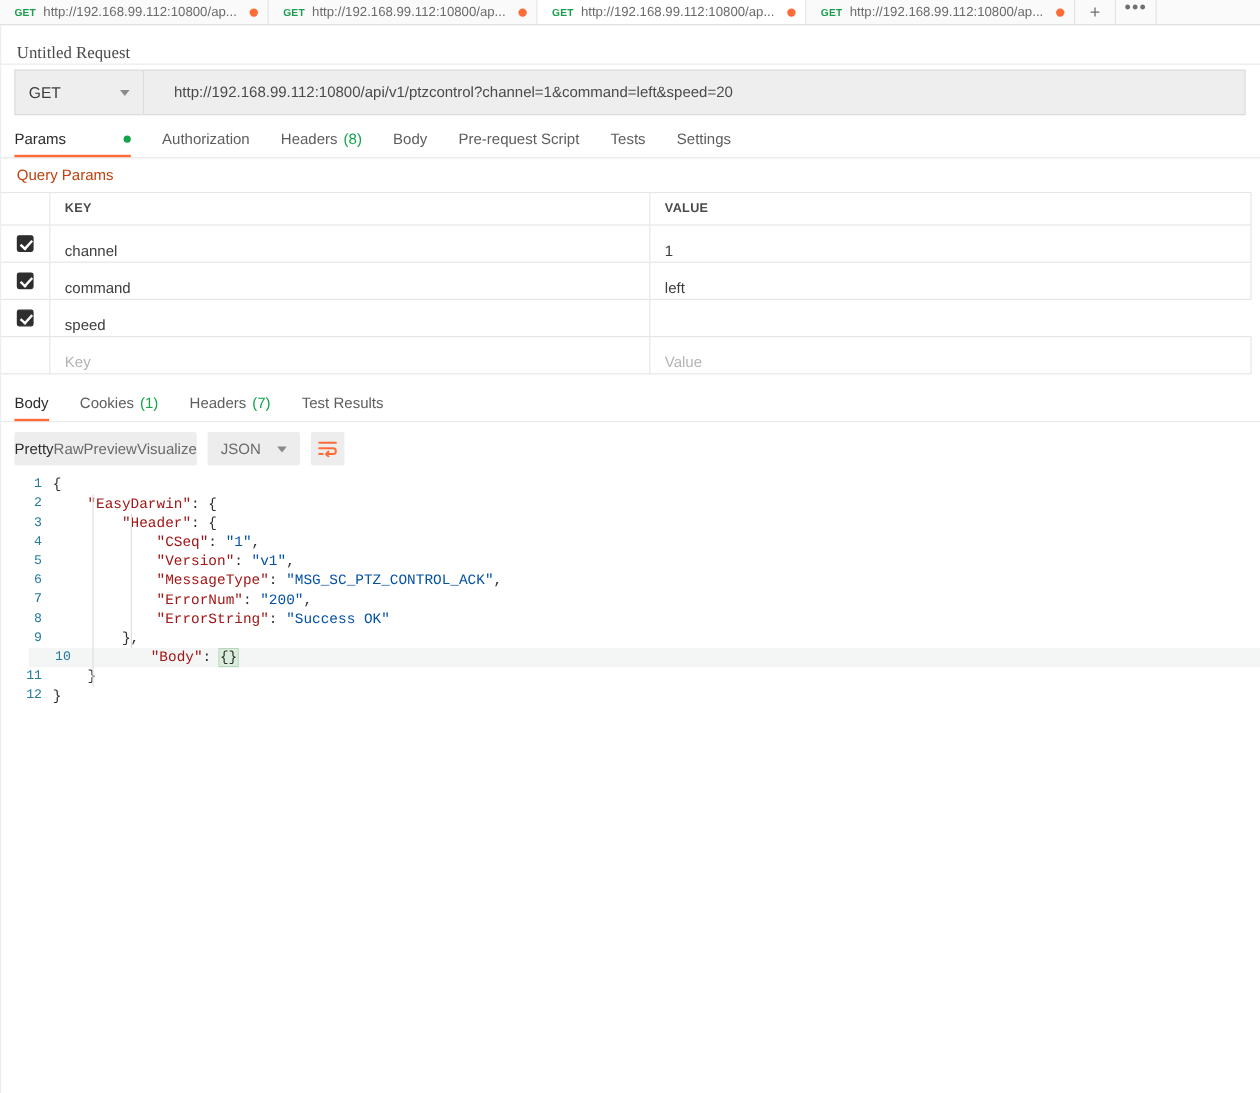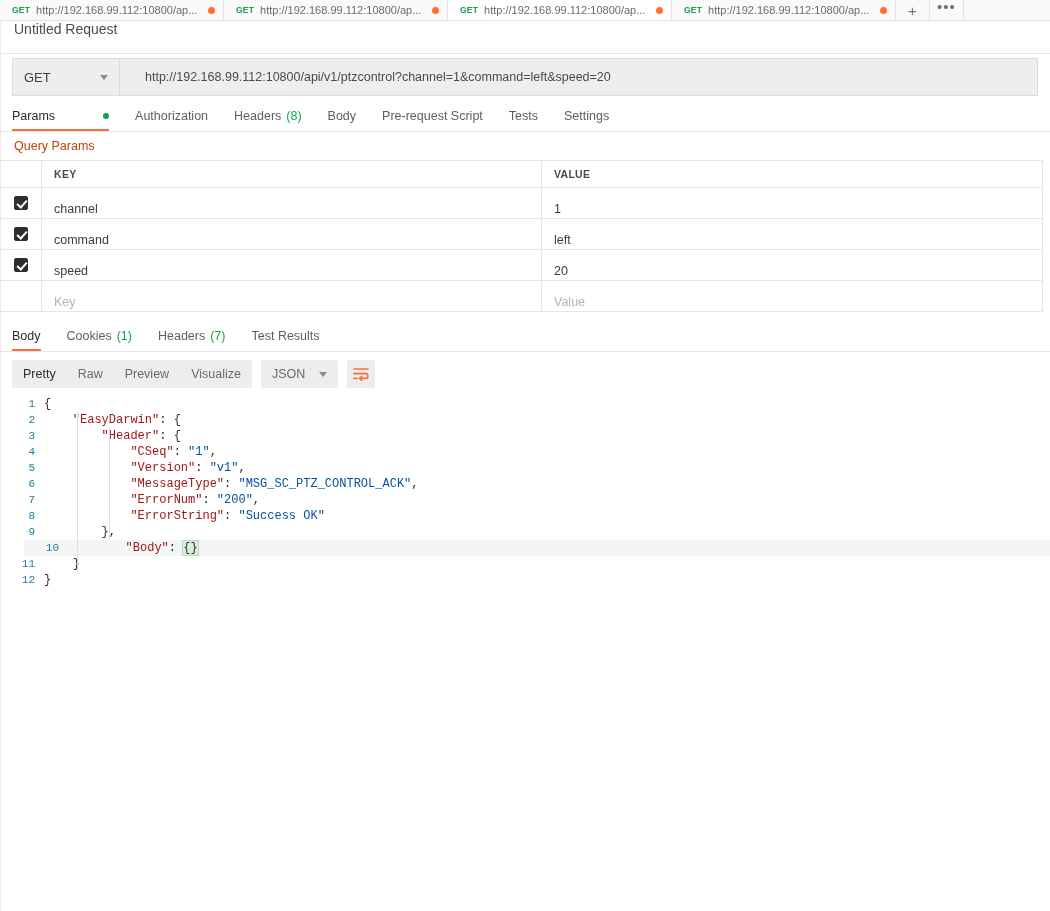--- a/index.html
+++ b/index.html
@@ -61,23 +61,24 @@
     color: #6b6b6b;
   }
   .tabstrip-btn.plus { font-size: 15px; font-weight: 300; line-height: 1; color: #707070; }
   .tabstrip-btn.more { font-size: 15px; letter-spacing: 1px; line-height: 6px; padding-bottom: 7px; color: #707070;}
   .tabstrip-fill { flex: 1 1 auto; background: #fafafa; }
 
   
   .req-name-bar {
     height: 33px;
     background: #ffffff;
-    display: flex; align-items: flex-start;
+    display: flex; align-items: flex-end;
     padding-left: 14px;
     border-bottom: 1px solid #e8e8e8;
+    font-family: Liberation Serif, serif;
   }
   .req-name { font-size: 14px; color: #4c4c4c; }
 
   
   .url-row {
     height: 46px;
     display: flex; align-items: center;
     padding: 0 12px;
     background: #ffffff;
   }
@@ -194,21 +195,21 @@
     padding-left: 12px; gap: 9px;
     background: #ffffff;
   }
   .seg {
     height: 28px;
     background: #ededed;
     display: flex; align-items: center;
     border-radius: 2px;
   }
   .seg-item {
-    padding: 0 11px;
+    padding: 0 0;
     font-size: 12.5px; color: #6a6a6a;
     line-height: 28px;
   }
   .seg-item.active { color: #2e2e2e; }
   .fmt-box {
     height: 28px; background: #ededed;
     display: flex; align-items: center; gap: 14px;
     padding: 0 11px; border-radius: 2px;
   }
   .fmt-label { font-size: 12.5px; color: #6a6a6a; }
@@ -354,23 +355,20 @@
     </div>
   </div>
 
   <div class="prow">
     <div class="cell-check">
       <span class="chk"></span>
     </div>
     <div class="cell-key">
       <span class="cellText">speed</span>
     </div>
-    <div class="cell-val">
-      <span class="cellText">20</span>
-    </div>
   </div>
 
   <div class="prow">
     <div class="cell-check"></div>
     <div class="cell-key">
       <span class="cellText ph">Key</span>
     </div>
     <div class="cell-val">
       <span class="cellText ph">Value</span>
     </div>

